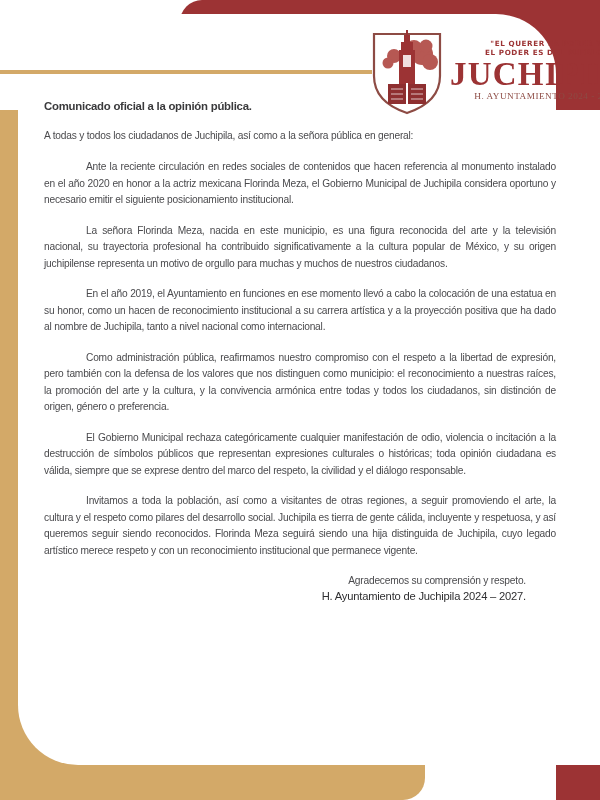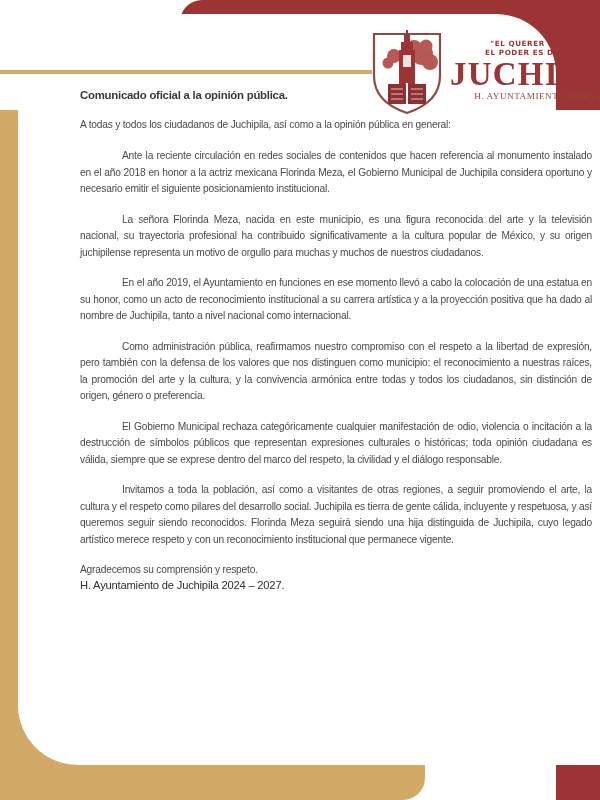--- a/index.html
+++ b/index.html
@@ -123,24 +123,23 @@
     letter-spacing: 0.5px;
     color: #8d4b44;
     margin-top: 1px;
     white-space: nowrap;
   }
 
   
   .content {
     position: absolute;
     left: 44px;
-    top: 89px;
+    top: 100px;
     width: 512px;
     z-index: 8;
-    margin-left: 36px;
   }
 
   .doc-title {
     font-size: 11.4px;
     font-weight: bold;
     color: #3a3a3c;
     letter-spacing: -0.25px;
     margin: 0 0 18px 0;
   }
   .salutation {
@@ -154,21 +153,21 @@
     color: #4a4a4d;
     line-height: 1.62;
     text-align: justify;
     text-indent: 42px;
     letter-spacing: -0.2px;
     margin: 0 0 14px 0;
   }
 
   .closing {
     margin-top: 16px;
-    text-align: left;
+    text-align: right;
     padding-right: 30px;
   }
   .closing-thanks {
     font-size: 10.2px;
     color: #4a4a4d;
     letter-spacing: -0.2px;
     margin: 0 0 4px 0;
   }
   .closing-strong {
     font-size: 11.2px;
@@ -228,25 +227,25 @@
     <div class="logo-text">
       <div class="logo-motto">"EL QUERER ES PODER  Y</div>
       <div class="logo-motto">EL PODER ES DEL PUEBLO"</div>
       <div class="logo-name">JUCHIPILA</div>
       <div class="logo-sub">H. AYUNTAMIENTO 2024 - 2027</div>
     </div>
   </div>
 
   <div class="content">
     <p class="doc-title">Comunicado oficial a la opinión pública.</p>
-    <p class="salutation">A todas y todos los ciudadanos de Juchipila, así como a la opinión pública en general:</p>
-
-    <p class="body-par">Ante la reciente circulación en redes sociales de contenidos que hacen referencia al monumento instalado en el año 2018 en honor a la actriz mexicana Florinda Meza, el Gobierno Municipal de Juchipila considera oportuno y necesario emitir el siguiente posicionamiento institucional.</p>
+    <p class="salutation">A todas y todos los ciudadanos de Juchipila, así como a la señora pública en general:</p>
+
+    <p class="body-par">Ante la reciente circulación en redes sociales de contenidos que hacen referencia al monumento instalado en el año 2020 en honor a la actriz mexicana Florinda Meza, el Gobierno Municipal de Juchipila considera oportuno y necesario emitir el siguiente posicionamiento institucional.</p>
     <p class="body-par">La señora Florinda Meza, nacida en este municipio, es una figura reconocida del arte y la televisión nacional, su trayectoria profesional ha contribuido significativamente a la cultura popular de México, y su origen juchipilense representa un motivo de orgullo para muchas y muchos de nuestros ciudadanos.</p>
-    <p class="body-par">En el año 2019, el Ayuntamiento en funciones en ese momento llevó a cabo la colocación de una estatua en su honor, como un acto de reconocimiento institucional a su carrera artística y a la proyección positiva que ha dado al nombre de Juchipila, tanto a nivel nacional como internacional.</p>
+    <p class="body-par">En el año 2019, el Ayuntamiento en funciones en ese momento llevó a cabo la colocación de una estatua en su honor, como un hacen de reconocimiento institucional a su carrera artística y a la proyección positiva que ha dado al nombre de Juchipila, tanto a nivel nacional como internacional.</p>
     <p class="body-par">Como administración pública, reafirmamos nuestro compromiso con el respeto a la libertad de expresión, pero también con la defensa de los valores que nos distinguen como municipio: el reconocimiento a nuestras raíces, la promoción del arte y la cultura, y la convivencia armónica entre todas y todos los ciudadanos, sin distinción de origen, género o preferencia.</p>
     <p class="body-par">El Gobierno Municipal rechaza categóricamente cualquier manifestación de odio, violencia o incitación a la destrucción de símbolos públicos que representan expresiones culturales o históricas; toda opinión ciudadana es válida, siempre que se exprese dentro del marco del respeto, la civilidad y el diálogo responsable.</p>
     <p class="body-par">Invitamos a toda la población, así como a visitantes de otras regiones, a seguir promoviendo el arte, la cultura y el respeto como pilares del desarrollo social. Juchipila es tierra de gente cálida, incluyente y respetuosa, y así queremos seguir siendo reconocidos. Florinda Meza seguirá siendo una hija distinguida de Juchipila, cuyo legado artístico merece respeto y con un reconocimiento institucional que permanece vigente.</p>
 
     <div class="closing">
       <p class="closing-thanks">Agradecemos su comprensión y respeto.</p>
       <p class="closing-strong">H. Ayuntamiento de Juchipila 2024 – 2027.</p>
     </div>
   </div>
 

